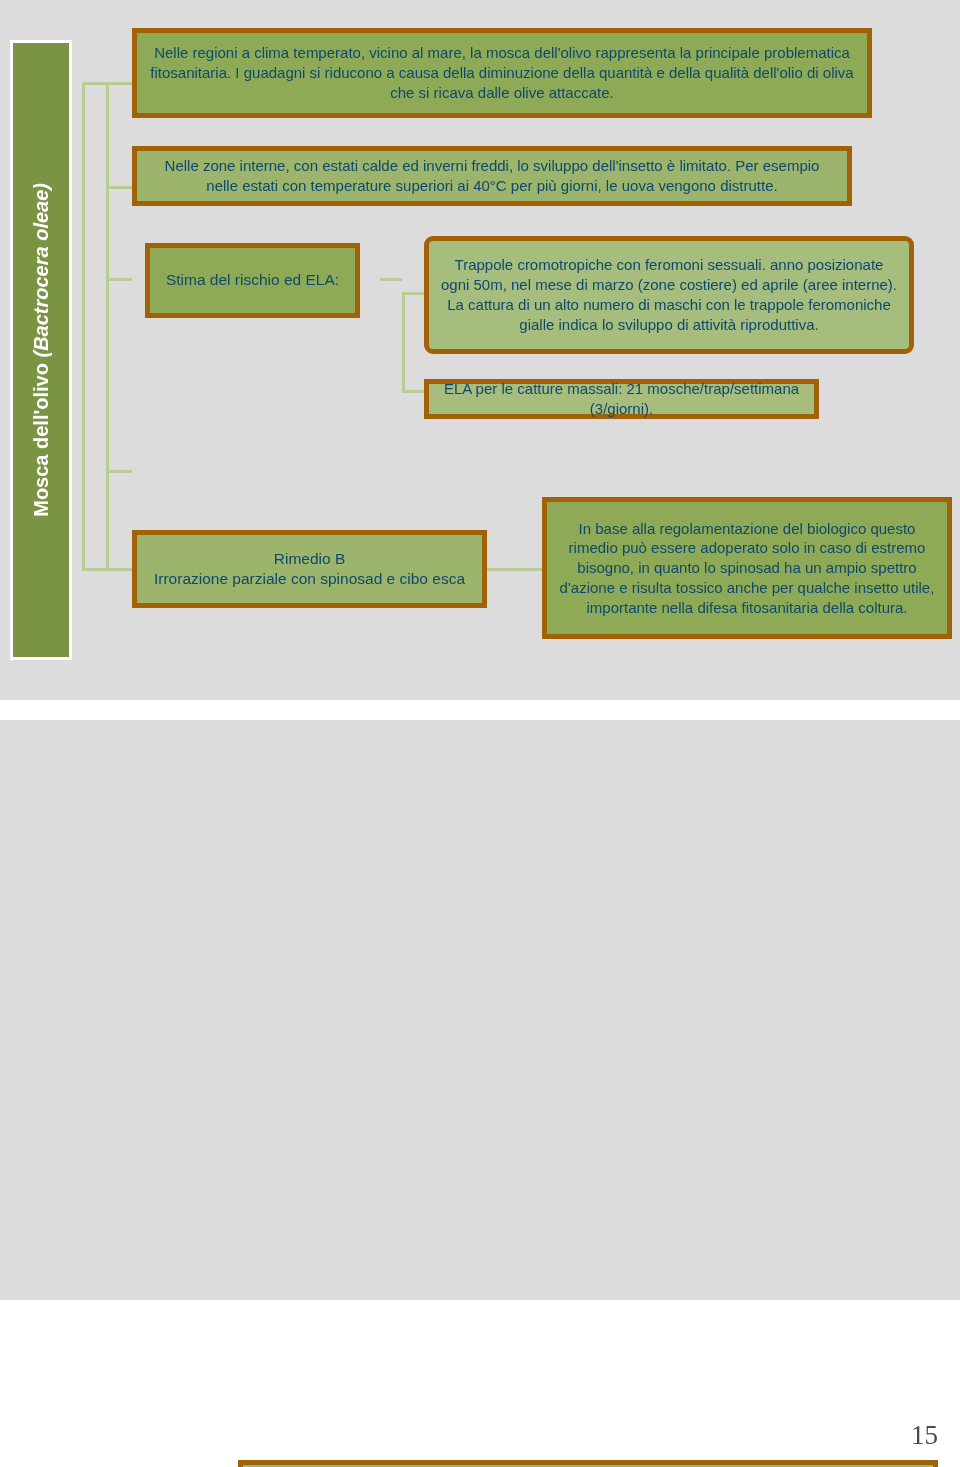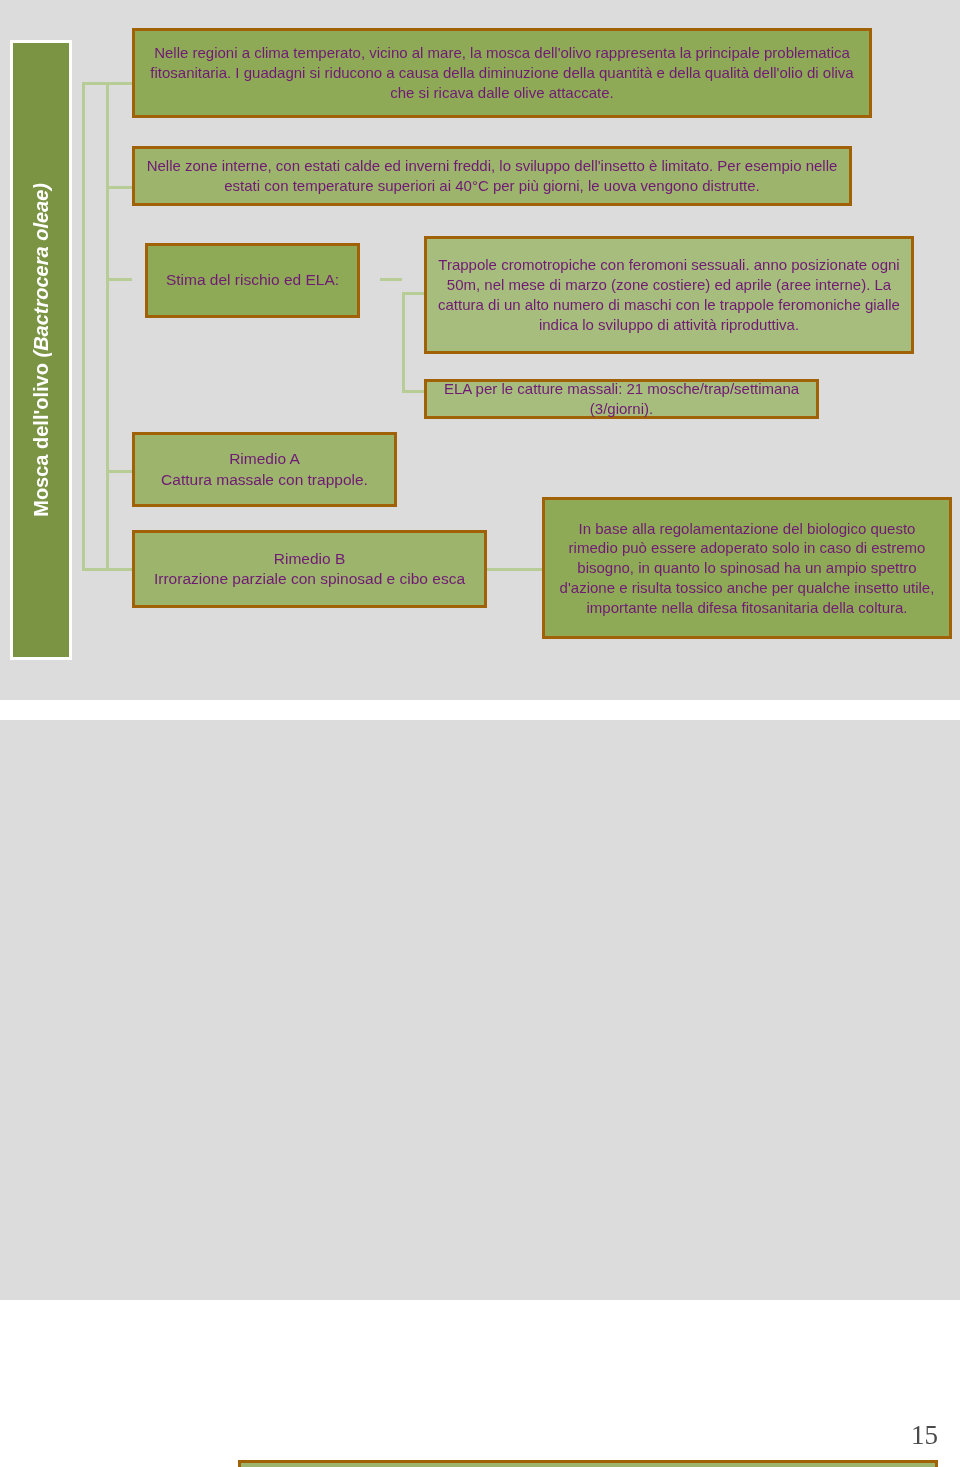--- a/index.html
+++ b/index.html
@@ -46,22 +46,22 @@
   #root-mosca {
     left: 10px; top: 40px; width: 62px; height: 620px;
     font-size: 20px;
   }
   .ital { font-style: italic; }
 
   
   .node {
     position: absolute;
     background: #8faa57;
-    border: 3px solid #a16207;
-    color: #701a75;
+    border: 5px solid #a16207;
+    color: #0c4a6e;
     display: flex;
     align-items: center;
     justify-content: center;
     text-align: center;
     padding: 14px 10px;
     line-height: 1.32;
   }
   .node.light  { background: #9cb46c; }
   .node.lighter{ background: #a7bd7e; }
   .node.col    { flex-direction: column; }
@@ -122,32 +122,28 @@
 
     <div class="node t16" style="left:145px; top:243px; width:215px; height:75px;">
       <span>Stima del rischio ed ELA:</span>
     </div>
 
     <div class="conn h" style="left:380px; top:278px; width:22px;"></div>
     <div class="conn v" style="left:402px; top:292px; height:100px;"></div>
     <div class="conn h" style="left:402px; top:292px; width:22px;"></div>
     <div class="conn h" style="left:402px; top:390px; width:22px;"></div>
 
-    <div class="node t15 lighter" style="left:424px; top:236px; width:490px; height:118px;">
+    <div class="node t15 lighter" style="left:424px; top:236px; width:490px; height:118px;border-radius:9px;">
       <span>Trappole cromotropiche con feromoni sessuali. anno posizionate ogni 50m, nel mese di marzo (zone costiere) ed aprile (aree interne). La cattura di un alto numero di maschi con le trappole feromoniche gialle indica lo sviluppo di attività riproduttiva.</span>
     </div>
 
     <div class="node t15 lighter" style="left:424px; top:379px; width:395px; height:40px;">
       <span>ELA per le catture massali: 21 mosche/trap/settimana (3/giorni).</span>
     </div>
 
-    <div class="node col t16 light" style="left:132px; top:432px; width:265px; height:75px;">
-      <span>Rimedio A</span>
-      <span>Cattura massale con trappole.</span>
-    </div>
 
     <div class="node col t16 light" style="left:132px; top:530px; width:355px; height:78px;">
       <span>Rimedio B</span>
       <span>Irrorazione parziale con spinosad e cibo esca</span>
     </div>
 
     <div class="conn h" style="left:487px; top:568px; width:55px;"></div>
 
     <div class="node t15" style="left:542px; top:497px; width:410px; height:142px;">
       <span>In base alla regolamentazione del biologico questo rimedio può essere adoperato solo in caso di estremo bisogno, in quanto lo spinosad ha un ampio spettro d'azione e risulta tossico anche per qualche insetto utile, importante nella difesa fitosanitaria della coltura.</span>

